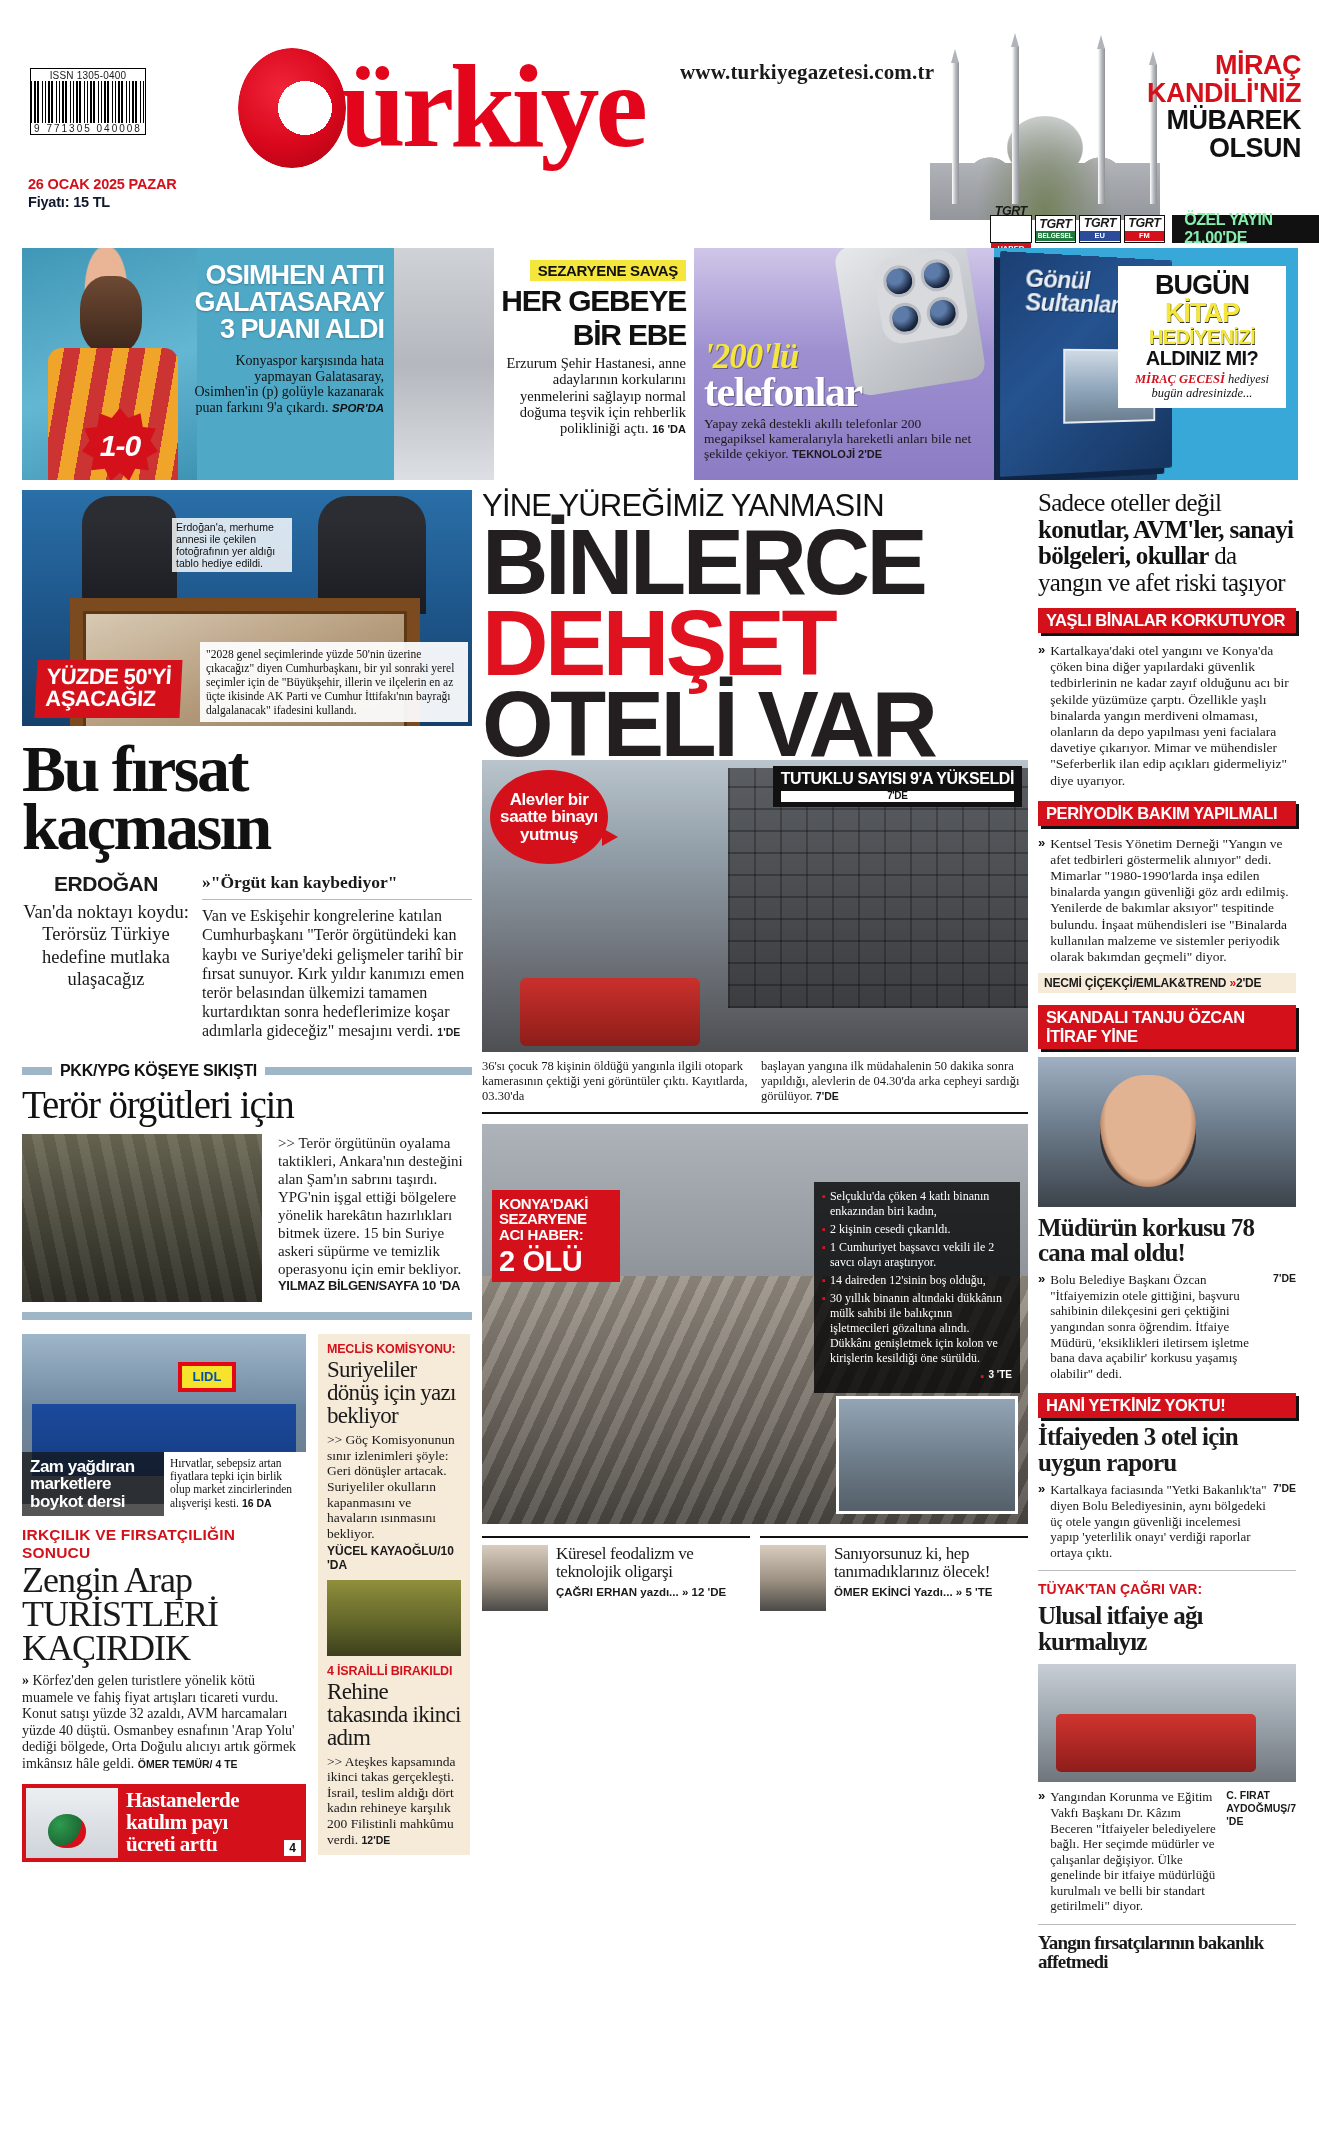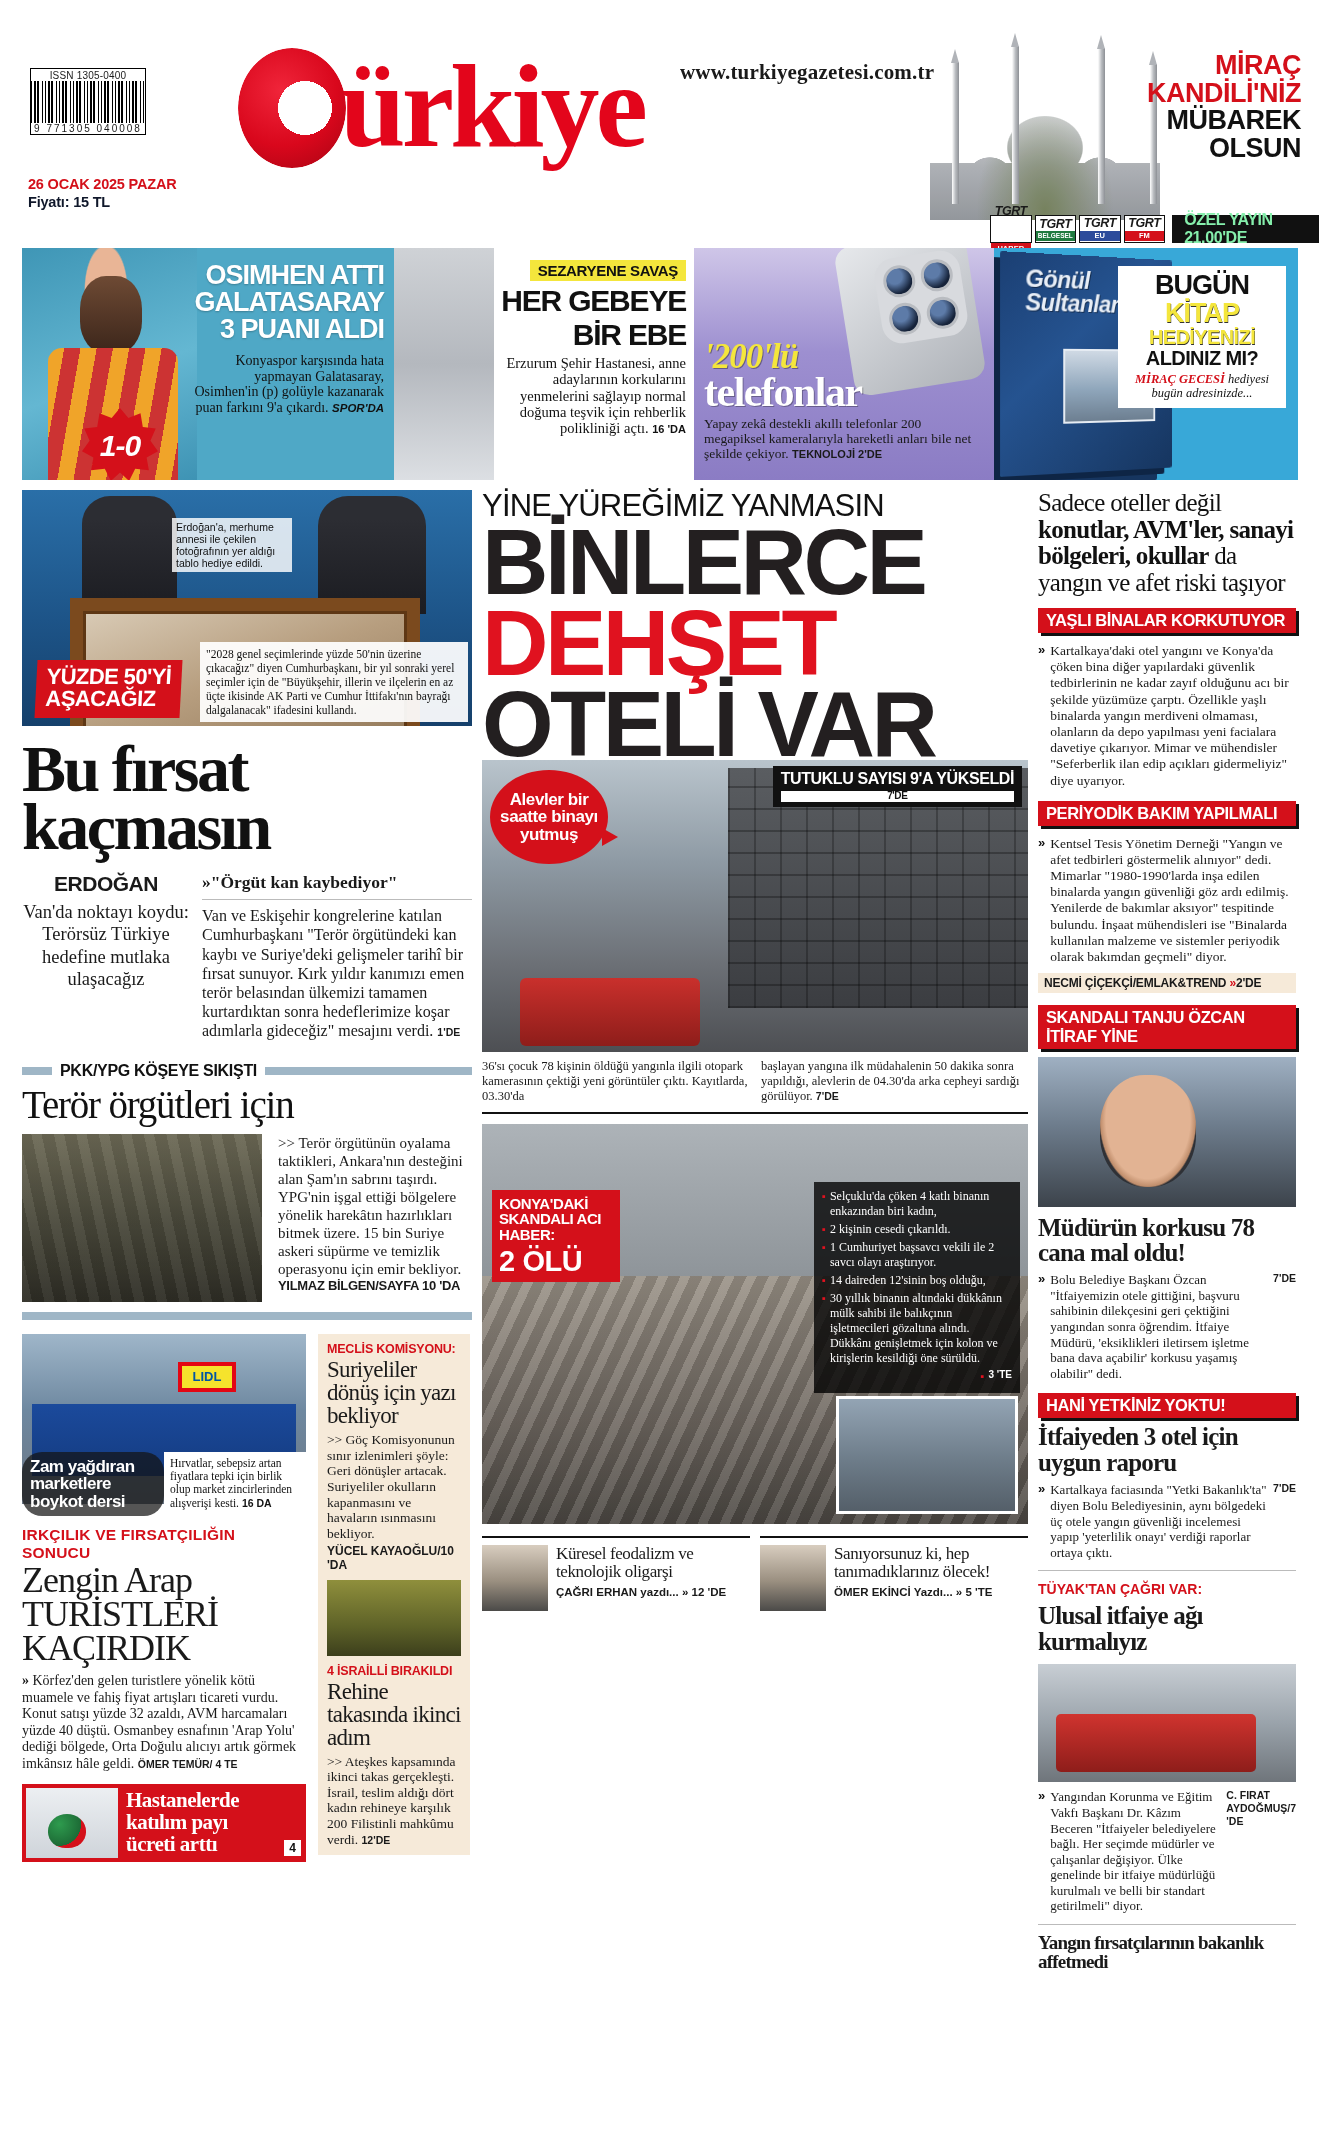--- a/index.html
+++ b/index.html
@@ -363,21 +363,21 @@
   .market-photo .lidl {
     position: absolute; right: 70px; top: 28px; width: 58px; height: 30px;
     background: #f5e32c; border: 4px solid #e30613; color:#0055a4;
     font-family:"Liberation Sans",sans-serif; font-weight:bold; font-size:13px;
     display:flex; align-items:center; justify-content:center;
   }
   .market-ovl { display: flex; margin-top: -52px; position: relative; }
   .market-ovl .a {
     background: rgba(20,20,20,.72); color: #fff; padding: 6px 8px;
     font-family: "Liberation Sans", sans-serif; font-weight: bold; font-size: 17px;
-    line-height: 1.02; letter-spacing: -.5px; width: 142px; border-radius: 20px;
+    line-height: 1.02; letter-spacing: -.5px; width: 142px;
   }
   .market-ovl .b {
     background: #fff; color: #111; padding: 5px 6px; font-size: 11.5px; line-height: 1.15;
     flex: 1;
   }
   .kick-red {
     font-family: "Liberation Sans", sans-serif; font-weight: bold; font-size: 15.5px;
     color: #d4101a; letter-spacing: .2px; margin-top: 10px;
   }
   .h3-thin {
@@ -814,21 +814,21 @@
         <div style="flex:1">
           <span>başlayan yangına ilk müdahalenin 50 dakika sonra yapıldığı, alevlerin de 04.30'da arka cepheyi sardığı görülüyor.</span>
           <span class="pg">7'DE</span>
         </div>
       </div>
 
       <div class="mid2-photo">
         <div class="rubble"></div>
         <div class="ins"></div>
         <div class="mid2-redbox">
-          <span>KONYA'DAKİ SKANDALI ACI HABER:</span>
+          <span>KONYA'DAKİ SEZARYENE ACI HABER:</span>
           <span class="big">2 ÖLÜ</span>
         </div>
         <ul class="mid2-bullets">
           <li>
               <span>Selçuklu'da çöken 4 katlı binanın enkazından biri kadın,</span>
             </li>
           <li>
               <span>2 kişinin cesedi çıkarıldı.</span>
             </li>
           <li>

